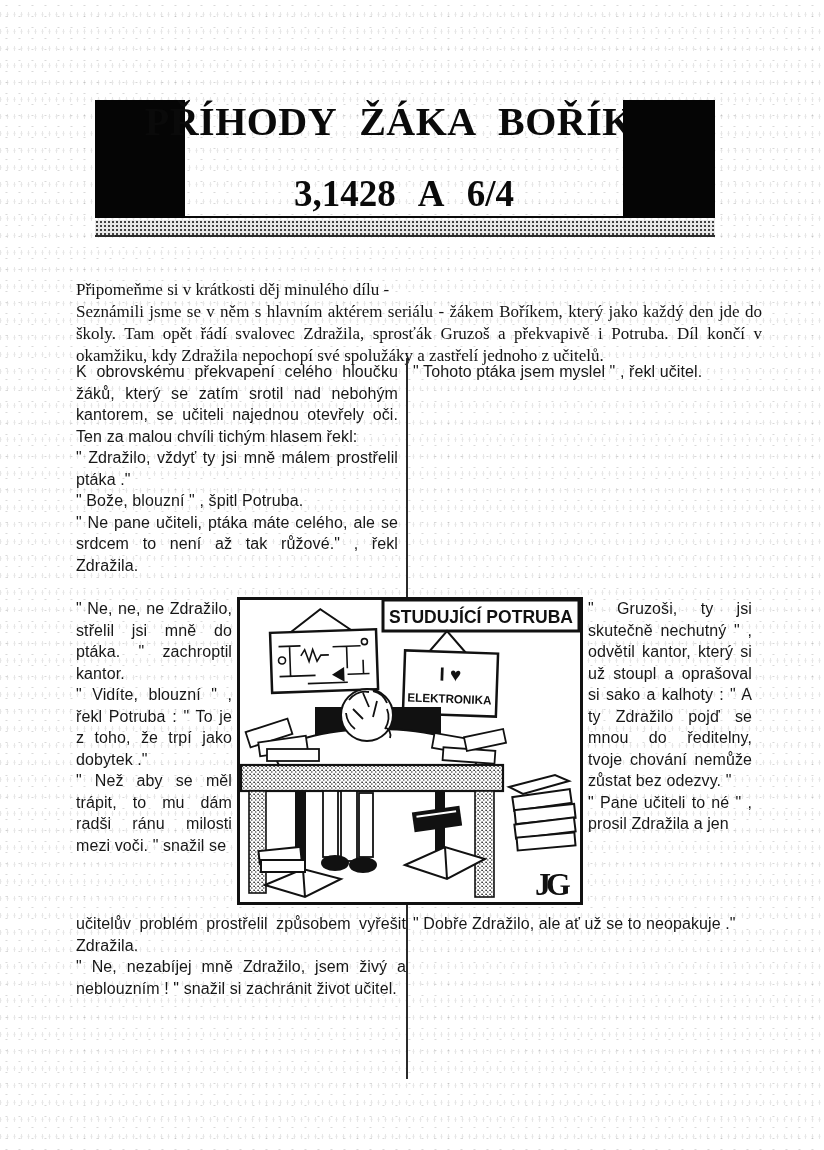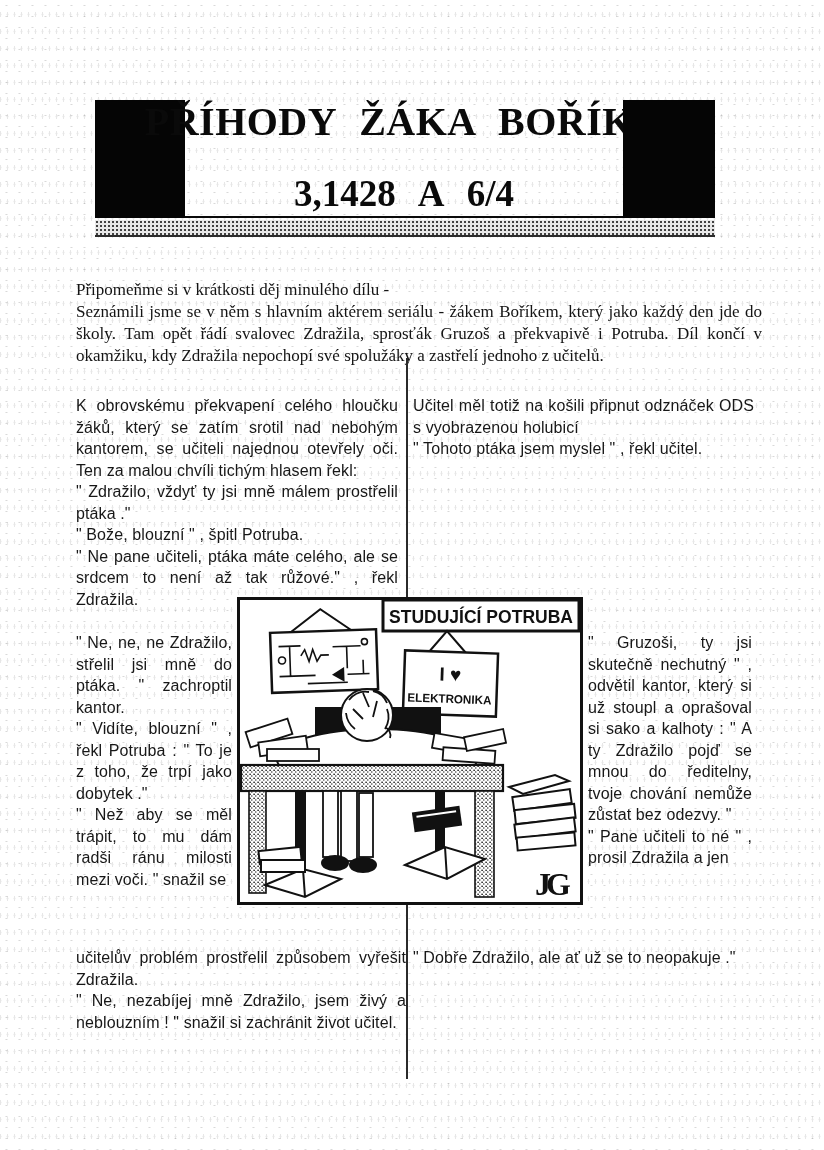--- a/index.html
+++ b/index.html
@@ -39,21 +39,20 @@
   .intro {
     position:absolute; left:76px; top:246px; width:686px;
     font-family:"Liberation Serif", serif; font-size:17px; line-height:22px; color:#141414;margin-top:33px;
   }
   .intro p.justify { text-align:justify; }
   
   .tb {
     position:absolute; font-family:"Liberation Sans", sans-serif;
     font-size:16px; line-height:21.5px; text-align:justify; color:#171717;
     letter-spacing:0.1px;
-    margin-top:34px;
   }
   .tb p { margin:0; }
   .lt { left:76px;  top:361px; width:322px; }
   .rt { left:413px; top:361px; width:341px; }
   .ln { left:76px;  top:598px; width:156px; }
   .rn { left:588px; top:598px; width:164px; }
   .lb { left:76px;  top:913px; width:330px; }
   .rb { left:413px; top:913px; width:343px; }
   .vline { position:absolute; left:406px; width:2px; background:#2a2a2a; }
   .vline.top    { top:358px; height:242px; }
@@ -85,21 +84,20 @@
   <div class="vline bottom"></div>
 
   <article class="tb lt">
     <p>K obrovskému překvapení celého hloučku žáků, který se zatím srotil nad nebohým kantorem, se učiteli najednou otevřely oči. Ten za malou chvíli tichým hlasem řekl:</p>
     <p>" Zdražilo, vždyť ty jsi mně málem prostřelil ptáka ."</p>
     <p>" Bože, blouzní " , špitl Potruba.</p>
     <p>" Ne pane učiteli, ptáka máte celého, ale se srdcem to není až tak růžové." , řekl Zdražila.</p>
   </article>
 
   <article class="tb rt">
-    <p>Učitel měl totiž na košili připnut odznáček ODS s vyobrazenou holubicí</p>
     <p>" Tohoto ptáka jsem myslel " , řekl učitel.</p>
   </article>
 
   <article class="tb ln">
     <p>" Ne, ne, ne Zdražilo, střelil jsi mně do ptáka. "  zachroptil kantor.</p>
     <p>" Vidíte, blouzní " , řekl Potruba : " To je z toho, že trpí jako dobytek ."</p>
     <p>" Než aby se měl trápit, to mu dám radši ránu milosti mezi voči. " snažil se</p>
   </article>
 
   <article class="tb rn">

